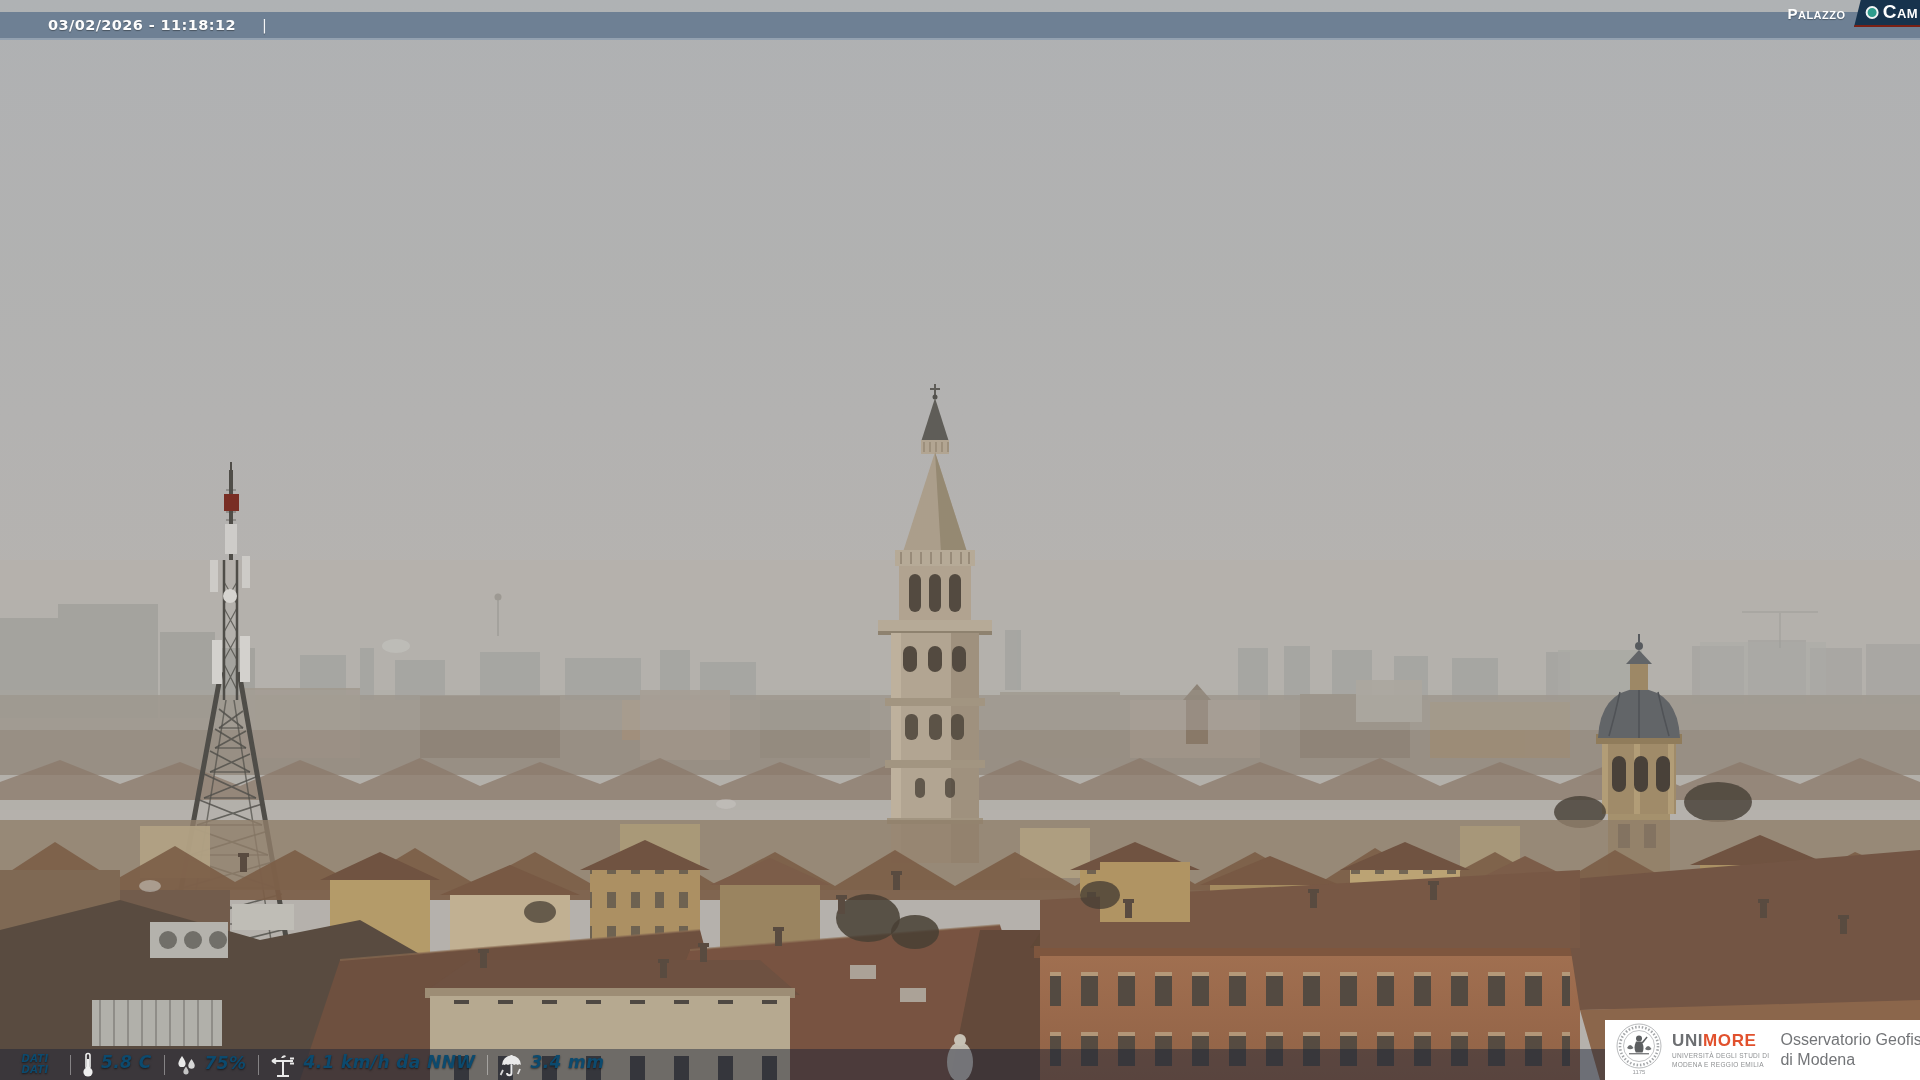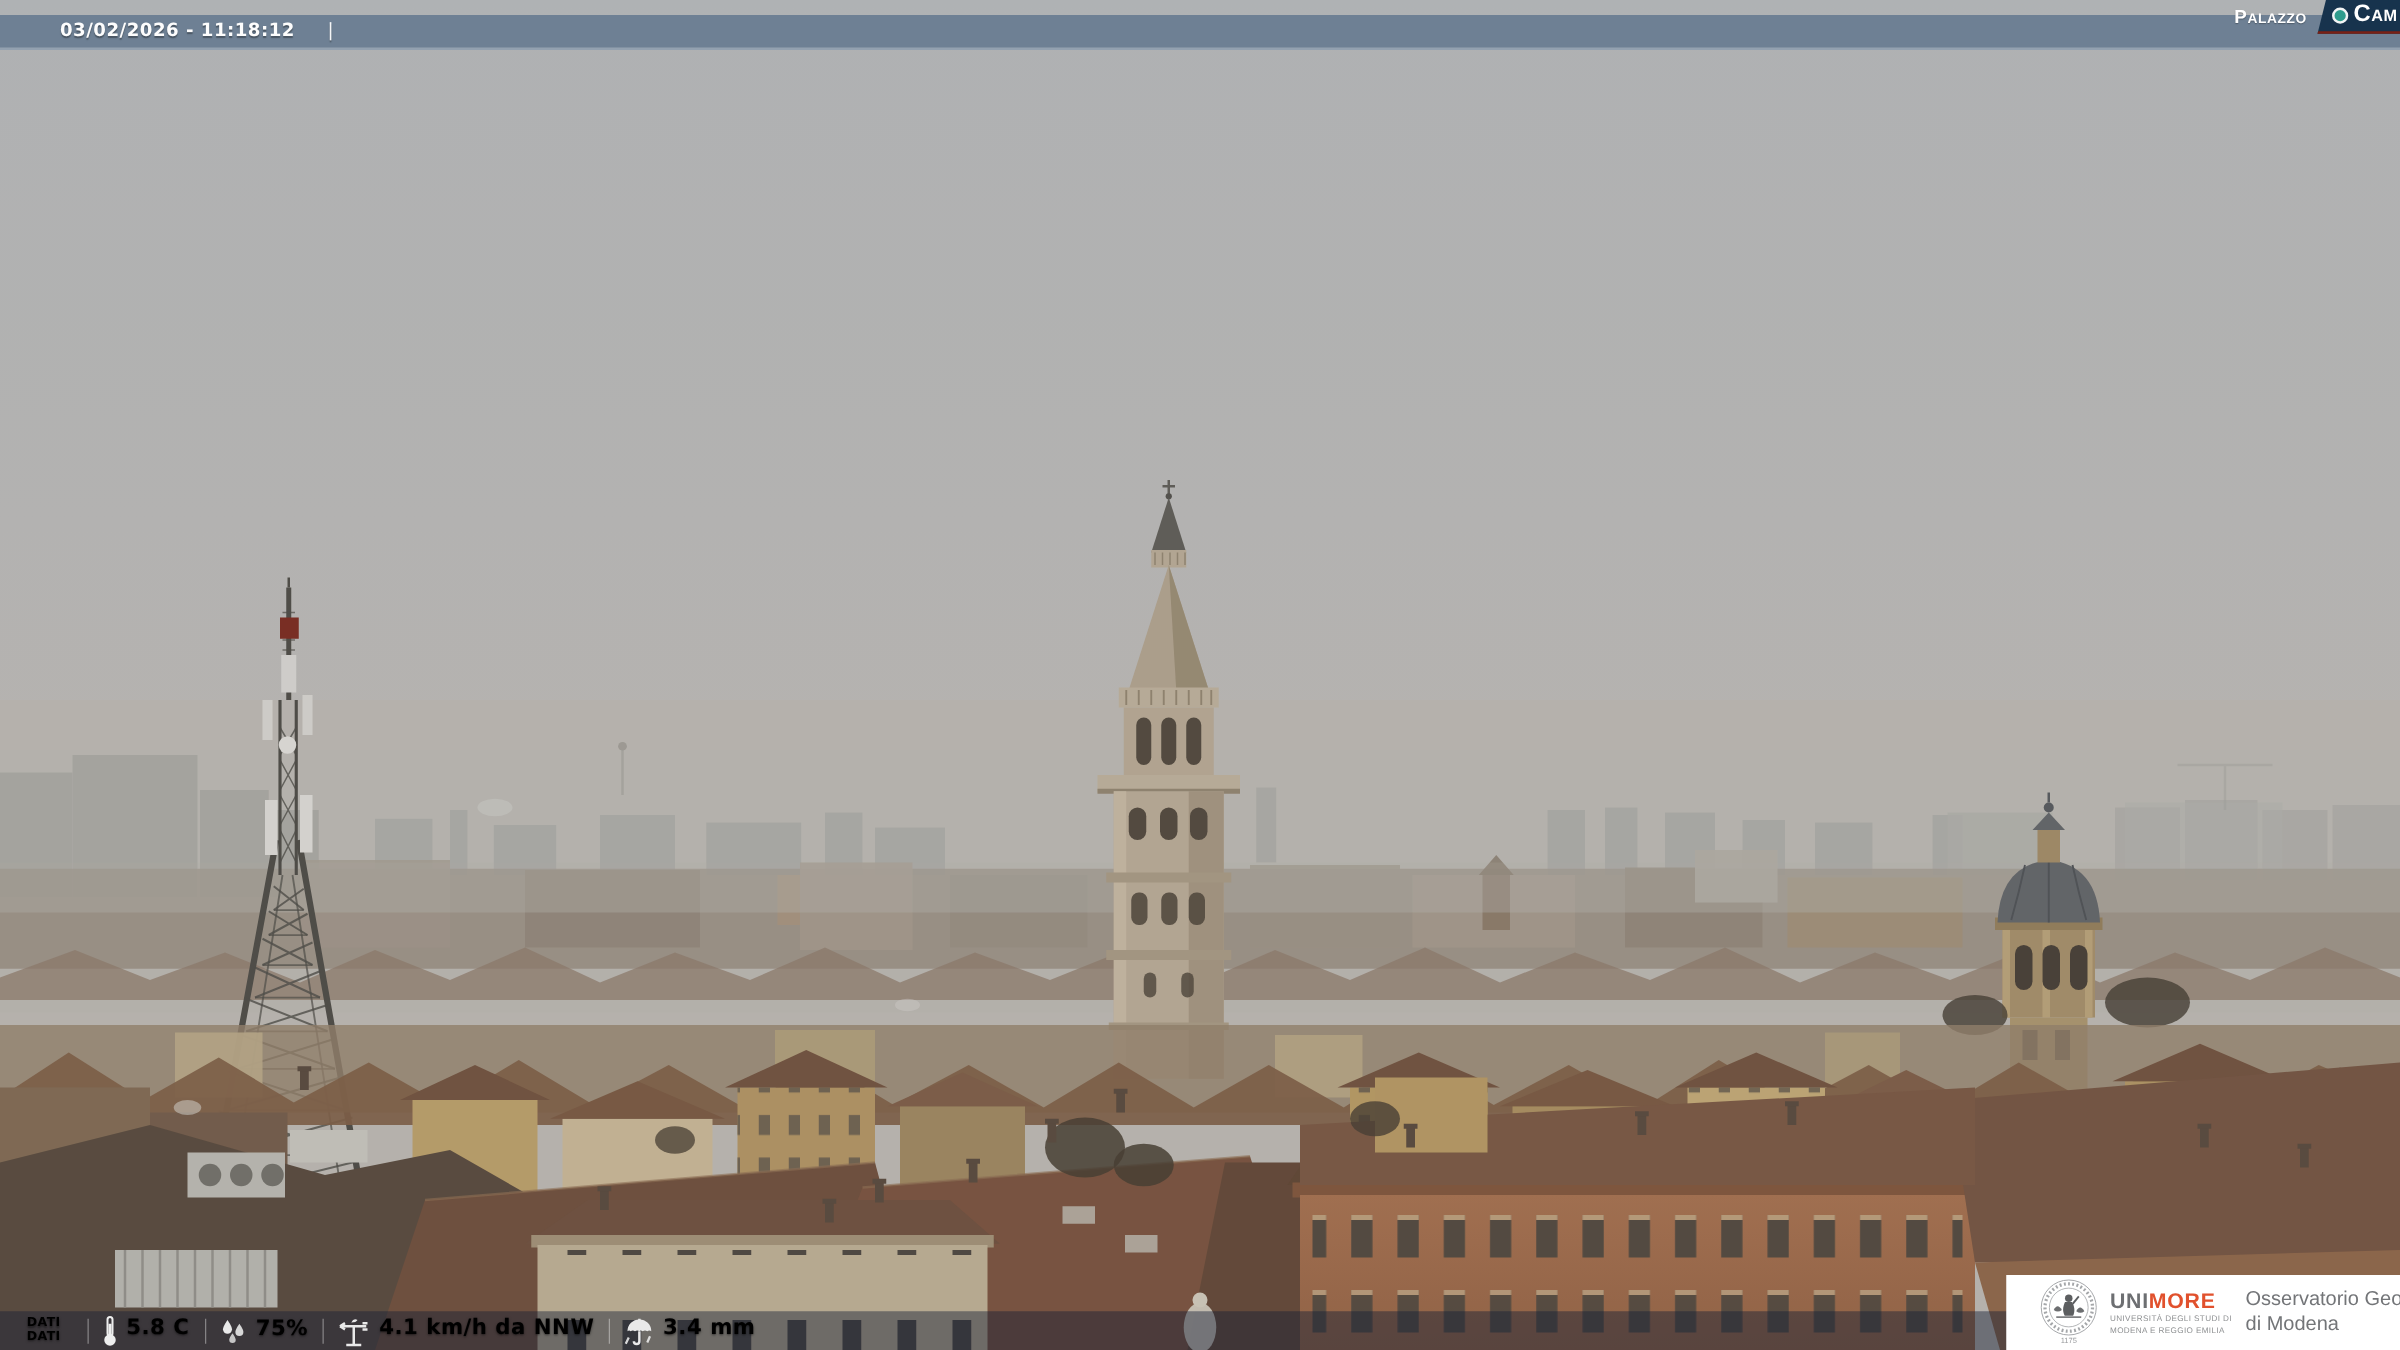--- a/index.html
+++ b/index.html
@@ -47,39 +47,40 @@
   }
   .brand .cam-label{
     font-variant:small-caps;font-weight:700;font-size:19px;color:#fff;letter-spacing:.5px;
   }
 
   
   .wxbar{
     position:absolute;left:0;right:0;bottom:0;height:31px;z-index:8;
     background:var(--bottombar,rgba(22,32,54,.45));
     display:flex;align-items:center;
-    color:#000000;font-family:"DejaVu Sans","Liberation Sans",sans-serif;
+    color:#0c4a6e;font-family:"DejaVu Sans","Liberation Sans",sans-serif;
     text-shadow:0 1px 2px rgba(0,0,0,.55);
+    font-style:italic;
   }
   .wxbar .wx-label{
     width:70px;text-align:center;font-size:10px;font-weight:700;line-height:10.5px;letter-spacing:.3px;
   }
   .wx-sep{width:1px;height:20px;background:rgba(255,255,255,.38);}
   .wx-item{display:flex;align-items:flex-start;margin:0 0 0 10px;}
   .wx-item + .wx-sep{margin-left:12px;}
   .wx-item .wx-icon{margin-right:6px;display:flex;align-items:center;}
   .wx-item .wx-value{font-size:17px;font-weight:700;letter-spacing:.4px;}
   .wx-icon svg{display:block;}
 
   
   .uni-panel{
     position:absolute;right:0;bottom:0;width:315px;height:60px;z-index:9;
     background:var(--panel_bg,#ffffff);
     display:flex;align-items:center;
-    padding-left:26px;box-sizing:border-box;
+    padding-left:10px;box-sizing:border-box;
   }
   .seal{flex:0 0 auto;margin-right:9px;}
   .wordmark{flex:0 0 auto;margin-right:11px;}
   .wordmark .um-line{font-size:17px;font-weight:600;letter-spacing:.6px;line-height:18px;white-space:nowrap;}
   .wordmark .um-uni{color:#6d6f72;}
   .wordmark .um-more{color:var(--unimore_red,#e1512d);}
   .wordmark .um-sub{font-size:6.5px;color:#8e9092;letter-spacing:.3px;line-height:7.5px;margin-top:2px;white-space:nowrap;}
   .org-text{font-size:16px;color:#737578;line-height:20px;white-space:nowrap;}
 </style>
 </head>

